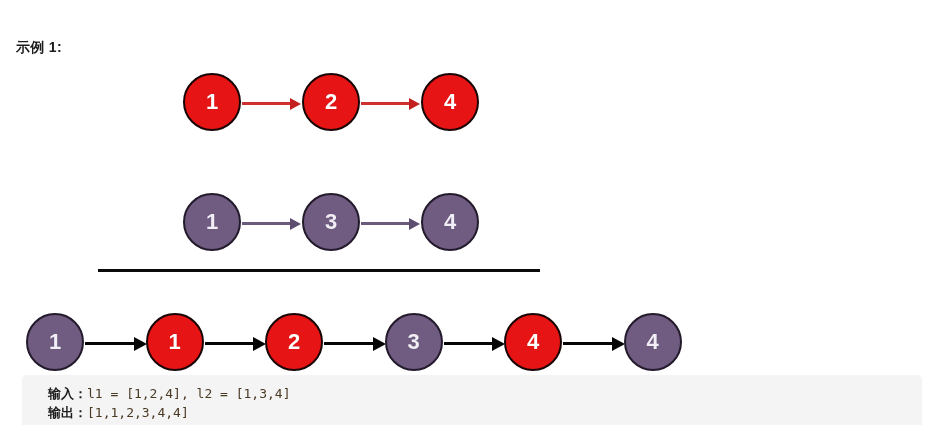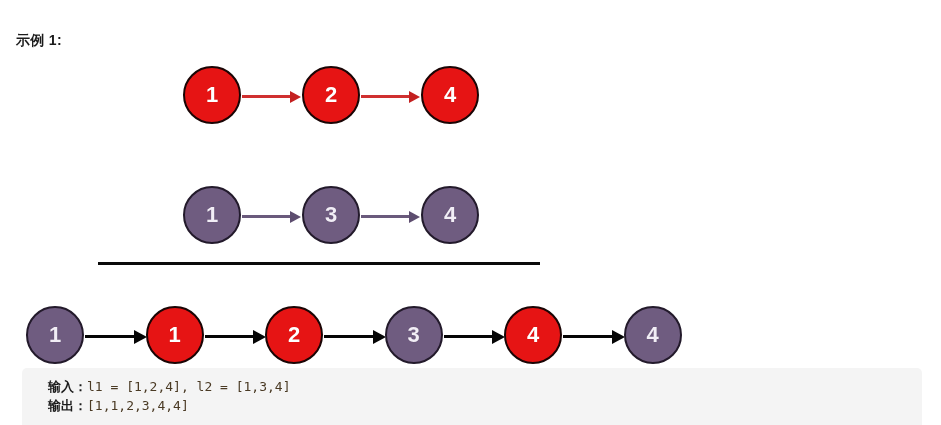--- a/index.html
+++ b/index.html
@@ -11,20 +11,21 @@
     width: 941px;
     height: 425px;
     position: relative;
     overflow: hidden;
     font-family: "Liberation Sans", sans-serif;
     color: #2d2d2d;
   }
   #page {
     position: absolute;
     inset: 0;
+    margin-top: 7px;
   }
 
   .section-title {
     position: absolute;
     left: 16px;
     top: 32px;
     font-size: 14px;
     font-weight: bold;
     letter-spacing: 0.3px;
     color: #1b1b1b;

